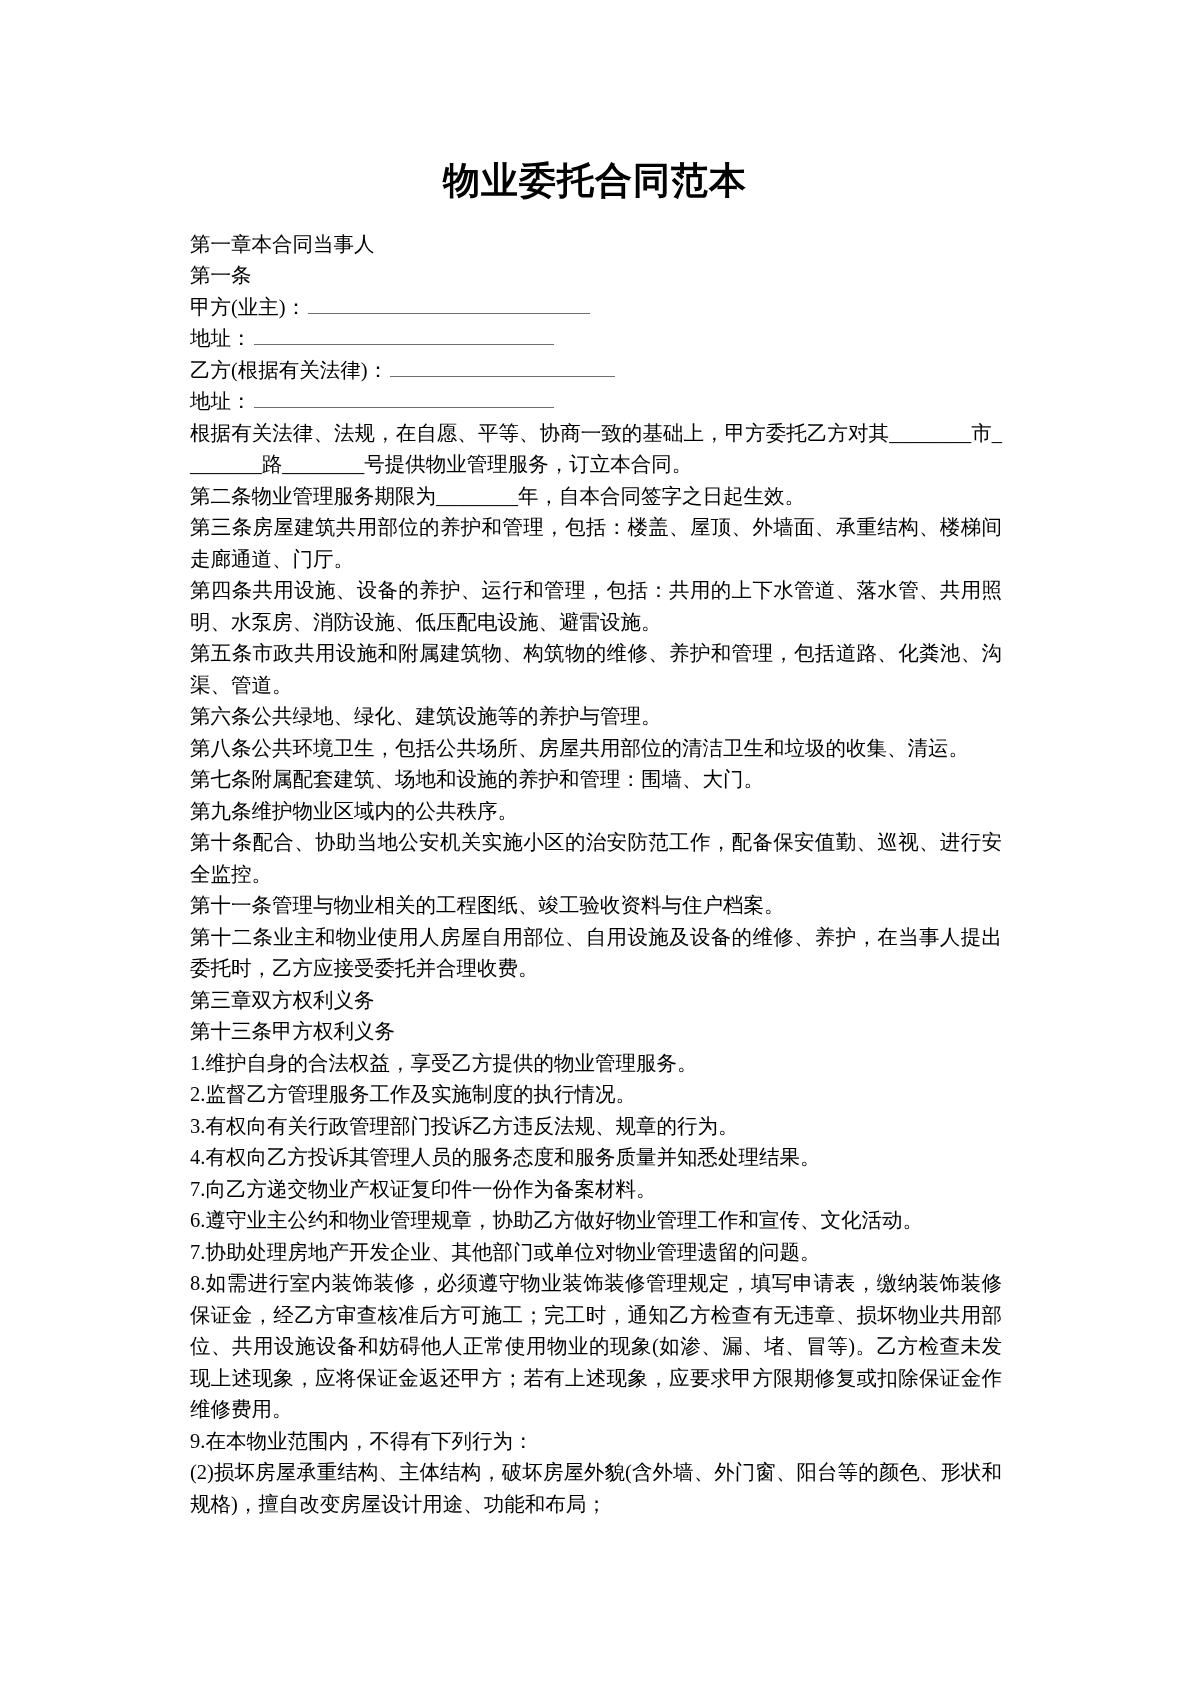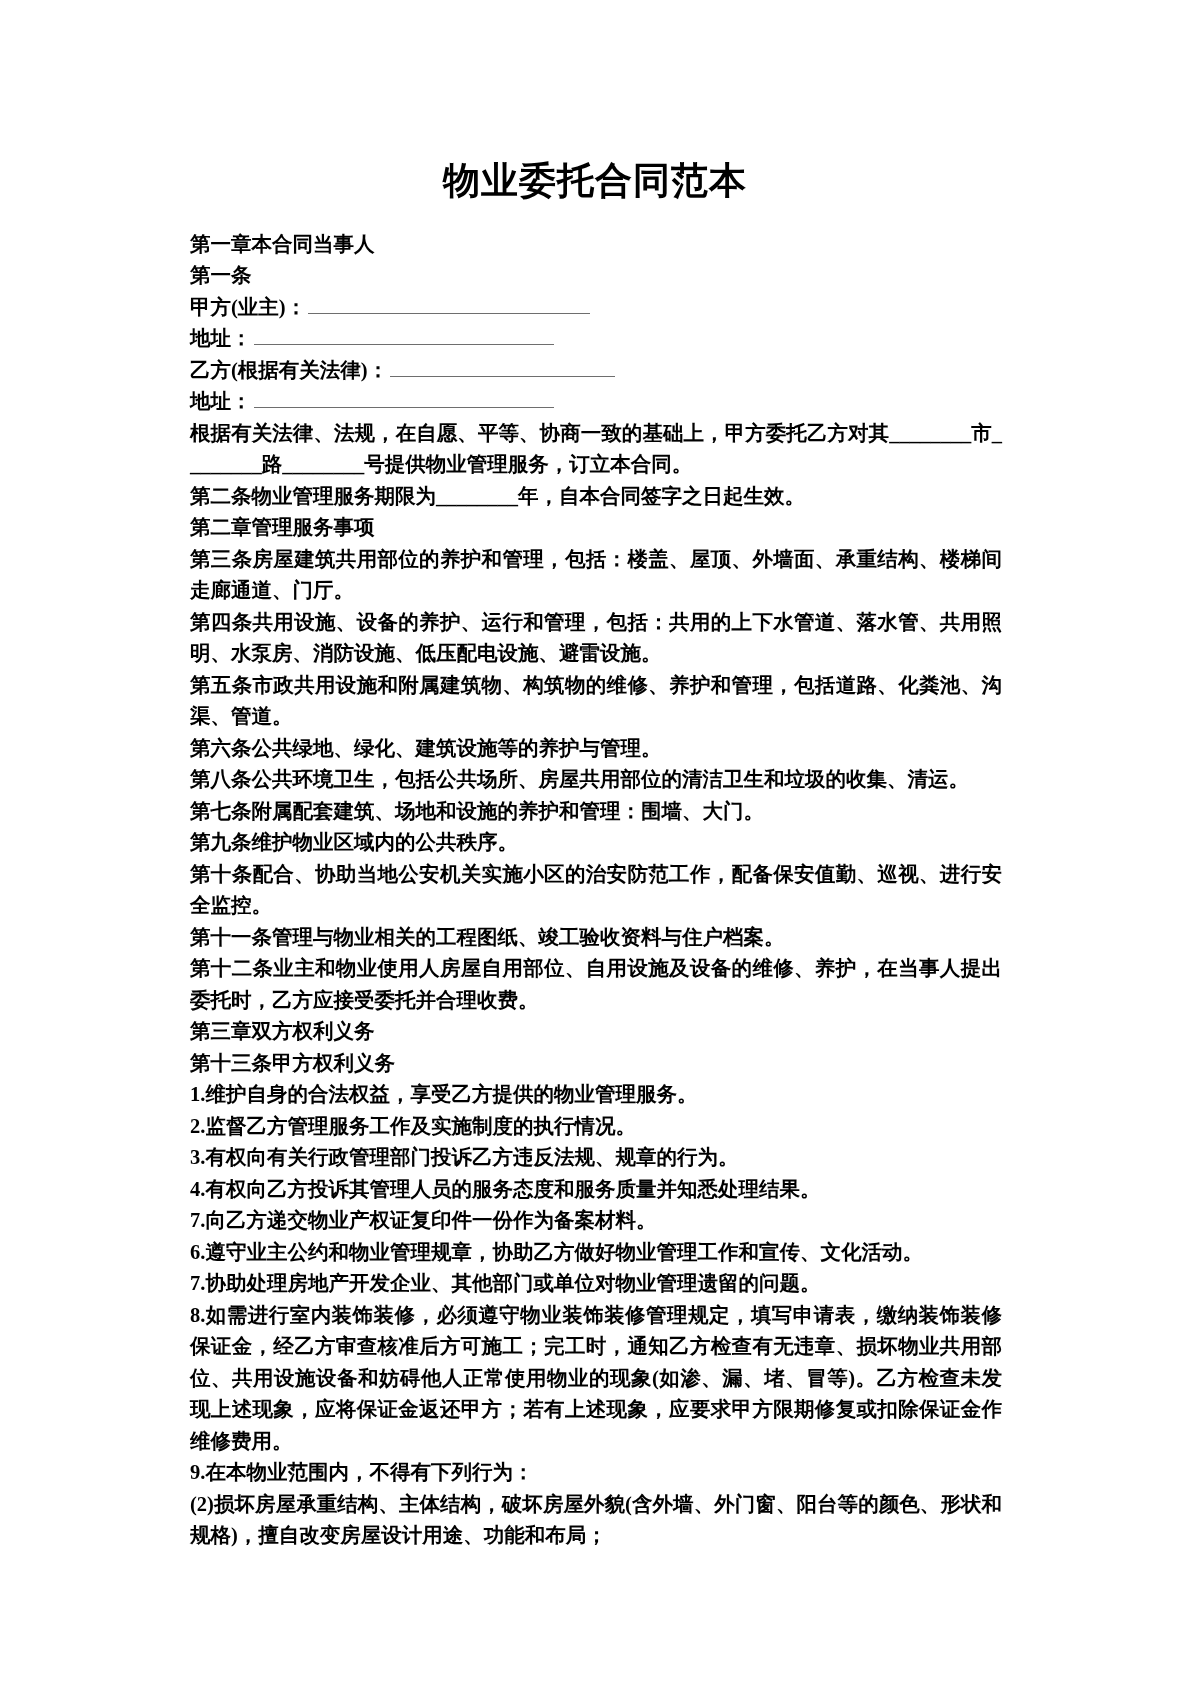--- a/index.html
+++ b/index.html
@@ -34,21 +34,20 @@
     line-height: 1.15;
     font-family: "Liberation Sans", "DejaVu Sans", sans-serif;
   }
   .body-block {
     margin: 12px auto;
     width: 812px;
     padding-left: 168px;
     box-sizing: content-box;
     position: relative;
     left: -83px;
-    font-weight: bold;
   }
   .para {
     font-size: 20.5px;
     line-height: 31.5px;
     margin: 0;
     padding: 0;
     text-align: justify;
     text-justify: inter-ideograph;
     word-break: break-all;
     white-space: normal;
@@ -79,21 +78,20 @@
     <p class="para"><span>甲方(业主)：</span><span class="blank-line b-xl"></span></p>
 
     <p class="para"><span>地址：</span><span class="blank-line b-lg"></span></p>
 
     <p class="para"><span>乙方(根据有关法律)：</span><span class="blank-line b-md"></span></p>
 
     <p class="para"><span>地址：</span><span class="blank-line b-lg"></span></p>
 
     <p class="para">根据有关法律、法规，在自愿、平等、协商一致的基础上，甲方委托乙方对其________市________路________号提供物业管理服务，订立本合同。</p>
     <p class="para">第二条物业管理服务期限为________年，自本合同签字之日起生效。</p>
-    <p class="para">第二章管理服务事项</p>
     <p class="para">第三条房屋建筑共用部位的养护和管理，包括：楼盖、屋顶、外墙面、承重结构、楼梯间走廊通道、门厅。</p>
     <p class="para">第四条共用设施、设备的养护、运行和管理，包括：共用的上下水管道、落水管、共用照明、水泵房、消防设施、低压配电设施、避雷设施。</p>
     <p class="para">第五条市政共用设施和附属建筑物、构筑物的维修、养护和管理，包括道路、化粪池、沟渠、管道。</p>
     <p class="para">第六条公共绿地、绿化、建筑设施等的养护与管理。</p>
     <p class="para">第八条公共环境卫生，包括公共场所、房屋共用部位的清洁卫生和垃圾的收集、清运。</p>
     <p class="para">第七条附属配套建筑、场地和设施的养护和管理：围墙、大门。</p>
     <p class="para">第九条维护物业区域内的公共秩序。</p>
     <p class="para">第十条配合、协助当地公安机关实施小区的治安防范工作，配备保安值勤、巡视、进行安全监控。</p>
     <p class="para">第十一条管理与物业相关的工程图纸、竣工验收资料与住户档案。</p>
     <p class="para">第十二条业主和物业使用人房屋自用部位、自用设施及设备的维修、养护，在当事人提出委托时，乙方应接受委托并合理收费。</p>

